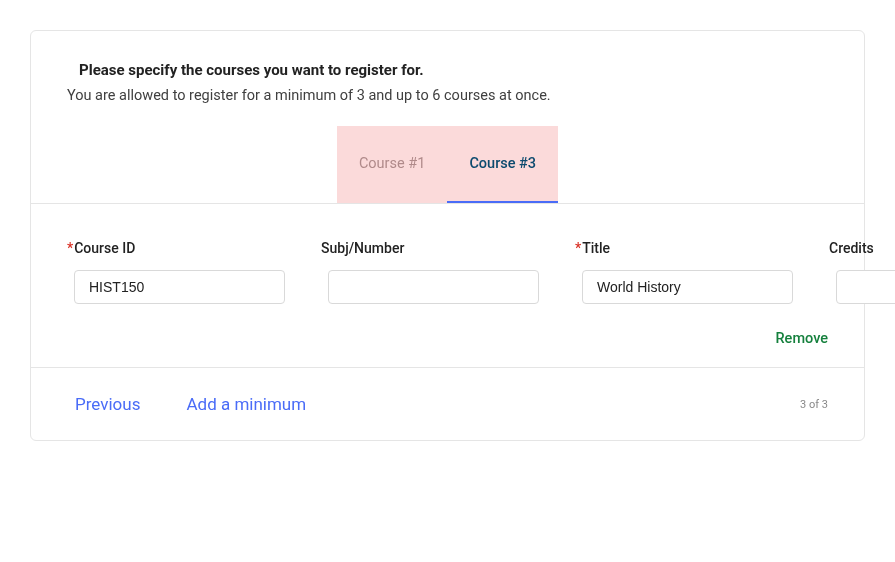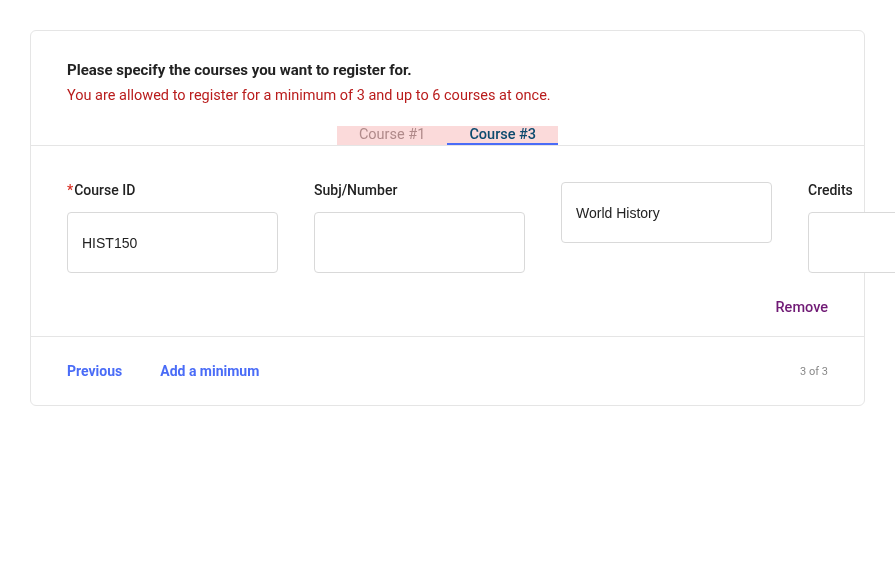--- a/index.html
+++ b/index.html
@@ -19,32 +19,33 @@
       max-width: 835px;
     }
     .card-header {
       padding: 30px 36px 0 36px;
     }
     .heading {
       font-size: 15px;
       font-weight: 700;
       color: #222;
       margin-bottom: 8px;
+      margin-left: 12px;
     }
     .subheading {
       font-size: 14.5px;
-      color: #b91c1c;
+      color: #404040;
       margin-bottom: 22px;
     }
     .tabs {
       display: flex;
       justify-content: center;
     }
     .tab {
-      padding: 0 22px;
+      padding: 29px 22px;
       font-size: 14.5px;
       color: #b08a8a;
       background: #fbdada;
       cursor: pointer;
       border-bottom: 2px solid transparent;
       position: relative;
     }
     .tab.active {
       color: #0c4a6e;
       font-weight: 500;
@@ -74,49 +75,51 @@
       margin-right: 1px;
     }
     .input {
       border: 1px solid #d9d9d9;
       border-radius: 4px;
       padding: 12px 14px;
       font-size: 14px;
       color: #222;
       background: #fff;
       outline: none;
-      height: 61px;
+      height: 34px;
+      margin-left: 7px;
     }
     .remove-row {
       display: flex;
       justify-content: flex-end;
       margin-top: 26px;
     }
     .remove-link {
-      color: #701a75;
+      color: #15803d;
       font-size: 14.5px;
       cursor: pointer;
       font-weight: 500;
     }
     .card-footer {
       border-top: 1px solid #e5e5e5;
       padding: 26px 36px;
       display: flex;
       justify-content: space-between;
       align-items: center;
     }
     .footer-left {
       display: flex;
       gap: 38px;
     }
     .footer-link {
       color: #4a6cf7;
-      font-size: 14px;
+      font-size: 17px;
       cursor: pointer;
-      font-weight: 700;
+      font-weight: 400;
+      margin-left: 8px;
     }
     .footer-count {
       color: #888;
       font-size: 11px;
     }
   </style>
 </head>
 <body>
 
 <div class="card">
@@ -140,20 +143,23 @@
         </div>
         <input class="input" type="text" value="HIST150" style="">
       </div>
 
       <div class="form-field">
         <div class="label">Subj/Number</div>
         <input class="input" type="text" value="" style="">
       </div>
 
       <div class="form-field">
+        <div class="label">
+          <span class="required-asterisk">*</span><span>Title</span>
+        </div>
         <input class="input" type="text" value="World History" style="">
       </div>
 
       <div class="form-field">
         <div class="label">Credits</div>
         <input class="input" type="text" value="" style="">
       </div>
 
     </div>
 

